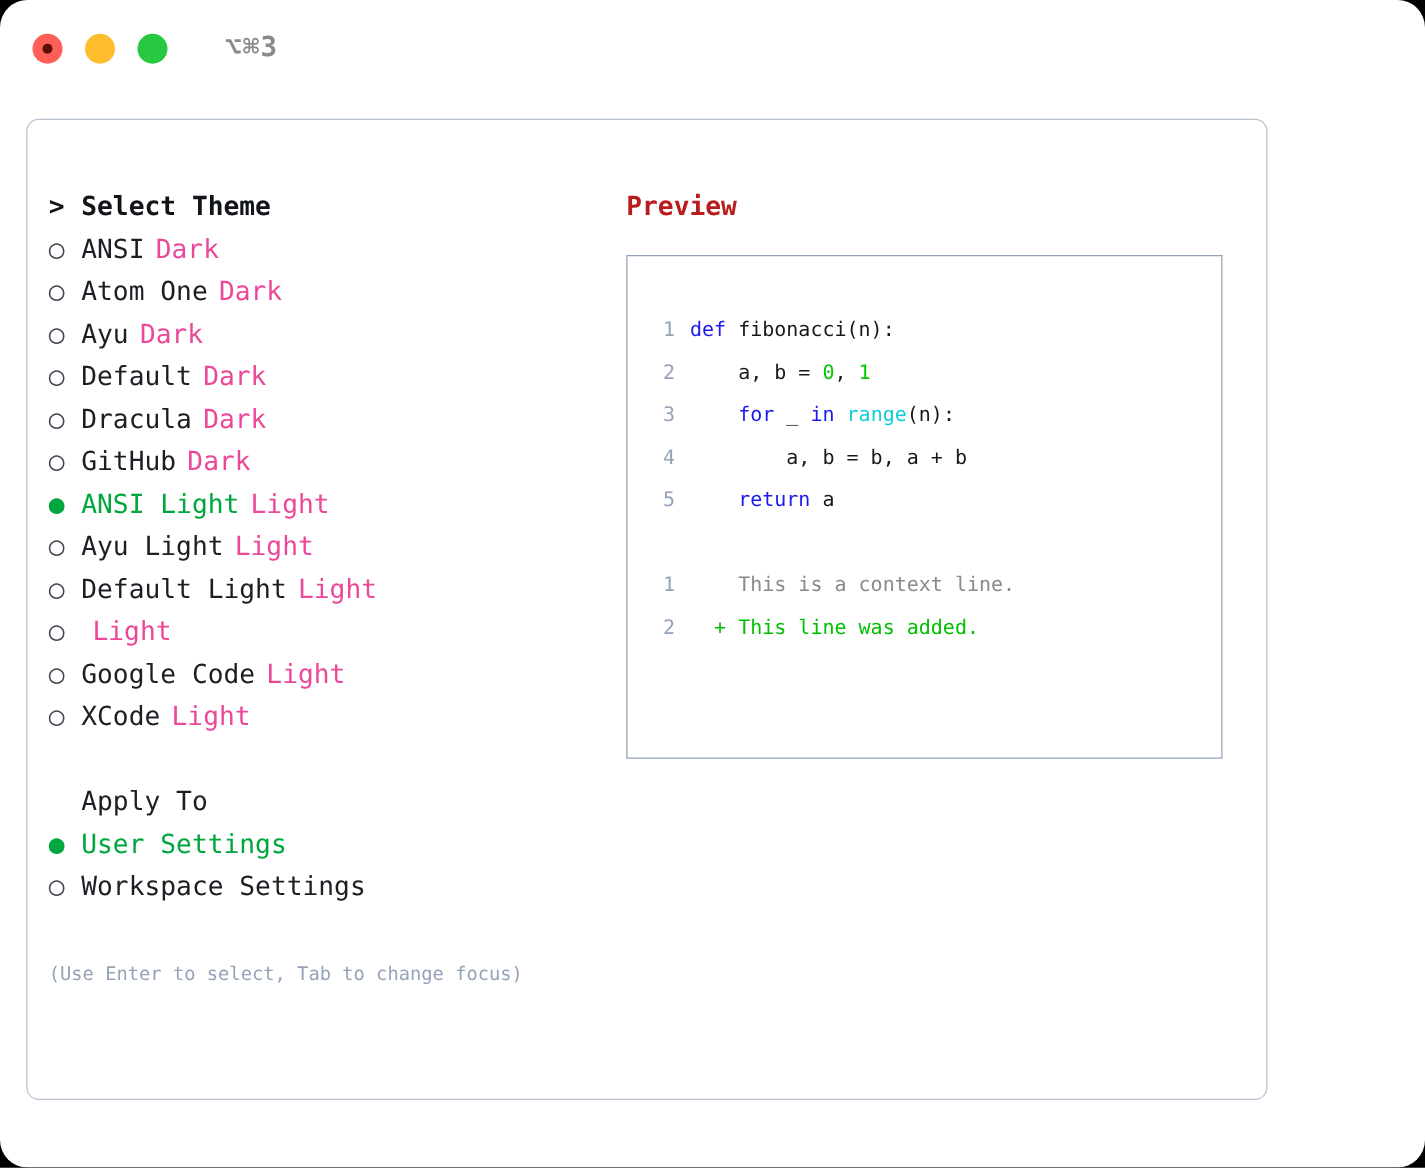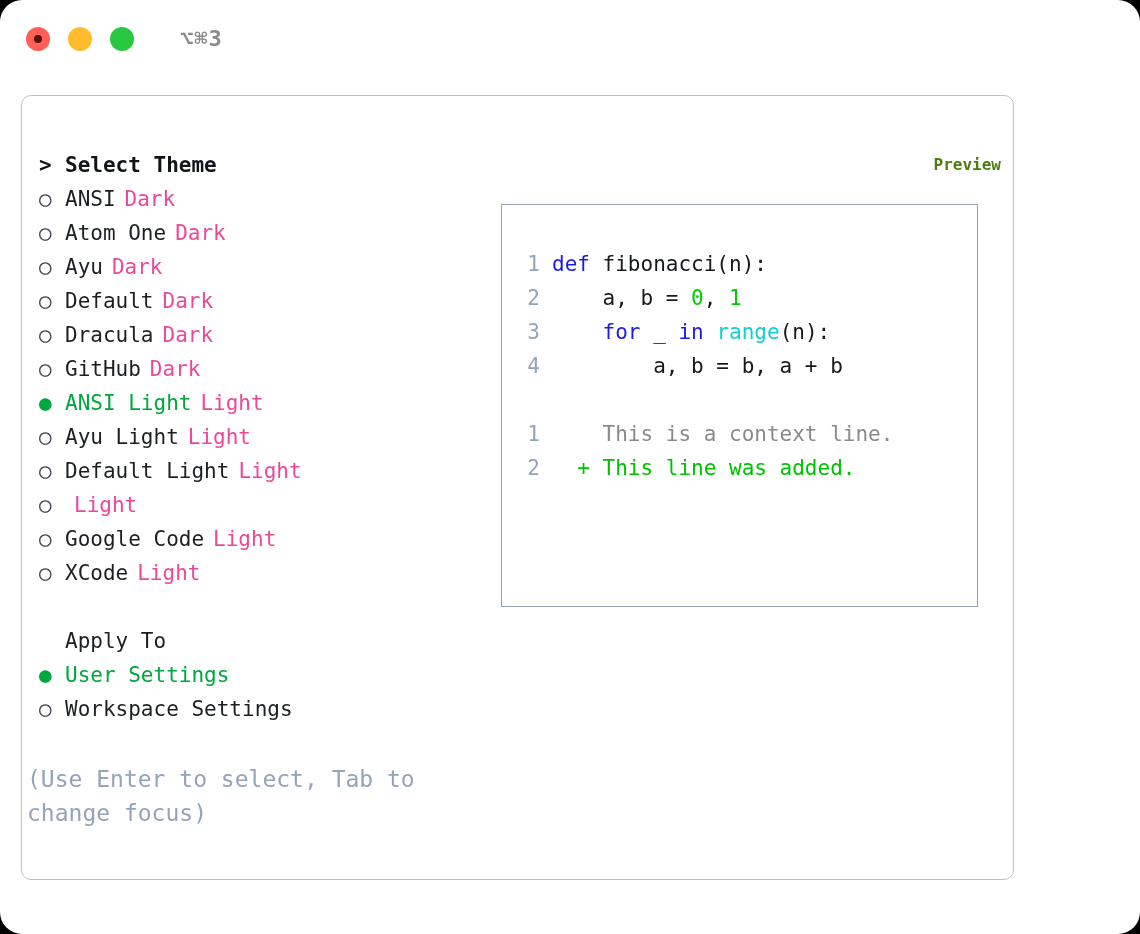--- a/index.html
+++ b/index.html
@@ -95,50 +95,49 @@
   .bullet.blank { color: transparent; }
   .label { color: #1b1f24; }
   .label.bold { font-weight: bold; color: #111418; }
   .label.sel { color: #00a63e; text-align: center; }
   .suffix { color: #ec4899; padding-left: 9px; }
 
   #spacer-a { height: 34px; }
 
   #hint {
     position: absolute;
-    left: 5px; top: 666px;
+    left: 17px; top: 666px;
     width: 420px;
-    font-size: 23px;
+    font-size: 15px;
     line-height: 34px;
     color: #94a3b8;
   }
 
   
   #right-col {
     position: absolute;
     left: 479px; top: 52px;
     width: 500px;
   }
   #preview-title {
-    font-size: 16px;
+    font-size: 21px;
     font-weight: bold;
-    color: #4d7c0f;
+    color: #b91c1c;
     line-height: 34px;
     margin-bottom: 22px;
-    text-align: right;
   }
   #preview-box {
     width: 477px;
     height: 403px;
     border: 1px solid #94a3b8;
     background: #ffffff;
     padding: 42px 0 0 14px;
   }
   .code-line {
-    font-size: 21px;
+    font-size: 16px;
     line-height: 34px;
     white-space: pre;
     height: 34px;
   }
   .lineno {
     display: inline-block;
     width: 24px;
     text-align: right;
     color: #94a3b8;
     margin-right: 12px;
@@ -209,20 +208,21 @@
       <div id="hint">(Use Enter to select, Tab to change focus)</div>
 
       <div id="right-col">
         <div id="preview-title">Preview</div>
         <div id="preview-box">
           <div id="code-block">
               <div class="code-line"><span class="lineno">1</span><span class="t-kw">def </span><span class="t-txt">fibonacci(n):</span></div>
               <div class="code-line"><span class="lineno">2</span><span class="t-txt">    a, b = </span><span class="t-num">0</span><span class="t-txt">, </span><span class="t-num">1</span></div>
               <div class="code-line"><span class="lineno">3</span><span class="t-txt">    </span><span class="t-kw">for</span><span class="t-txt"> _ </span><span class="t-kw">in</span><span class="t-txt"> </span><span class="t-fn">range</span><span class="t-txt">(n):</span></div>
               <div class="code-line"><span class="lineno">4</span><span class="t-txt">        a, b = b, a + b</span></div>
+              <div class="code-line"><span class="lineno">5</span><span class="t-txt">    </span><span class="t-kw">return</span><span class="t-txt"> a</span></div>
             </div>
           <div class="gap"></div>
           <div id="diff-block">
               <div class="code-line"><span class="lineno">1</span><span class="t-ctx">    </span><span class="t-ctx">This is a context line.</span></div>
               <div class="code-line"><span class="lineno">2</span><span class="t-add">  + </span><span class="t-add">This line was added.</span></div>
             </div>
         </div>
       </div>
 
     </div>

